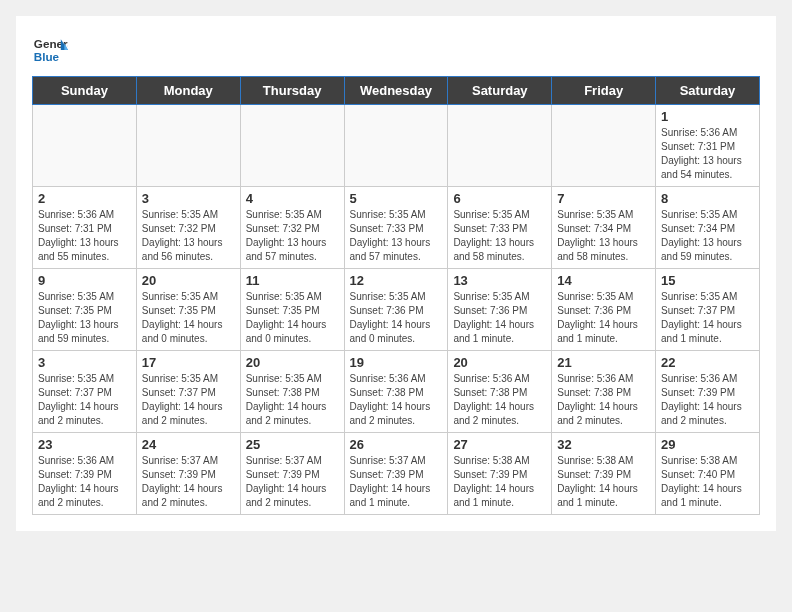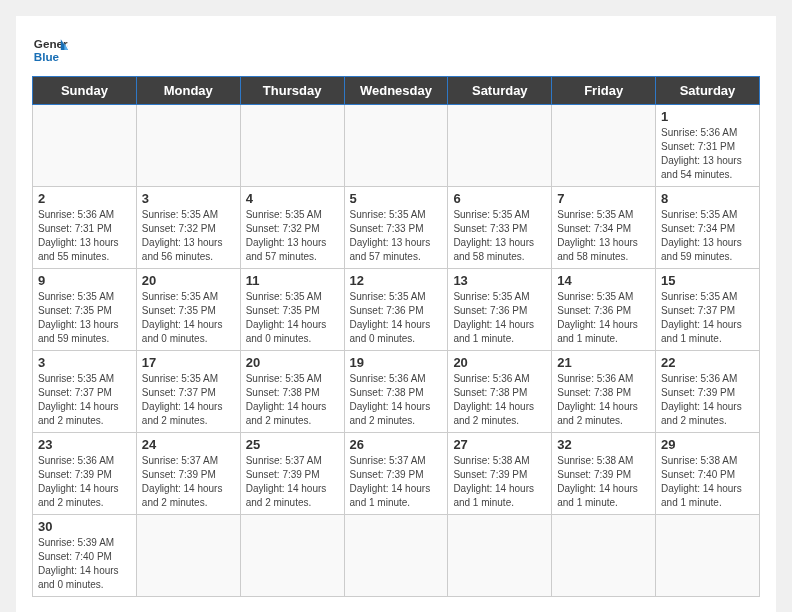--- a/index.html
+++ b/index.html
@@ -329,30 +329,15 @@
 and 1 minute.</div>
           </td>
           <td>
             <span class="day-number">29</span>
             <div class="day-info" style="white-space: pre-line;">Sunrise: 5:38 AM
 Sunset: 7:40 PM
 Daylight: 14 hours
 and 1 minute.</div>
           </td>
         </tr>
-        <tr>
-          <td>
-            <span class="day-number">30</span>
-            <div class="day-info" style="white-space: pre-line;">Sunrise: 5:39 AM
-Sunset: 7:40 PM
-Daylight: 14 hours
-and 0 minutes.</div>
-          </td>
-          <td class="empty"></td>
-          <td class="empty"></td>
-          <td class="empty"></td>
-          <td class="empty"></td>
-          <td class="empty"></td>
-          <td class="empty"></td>
-        </tr>
       </tbody>
   </table>
 </div>
 
 </body></html>

